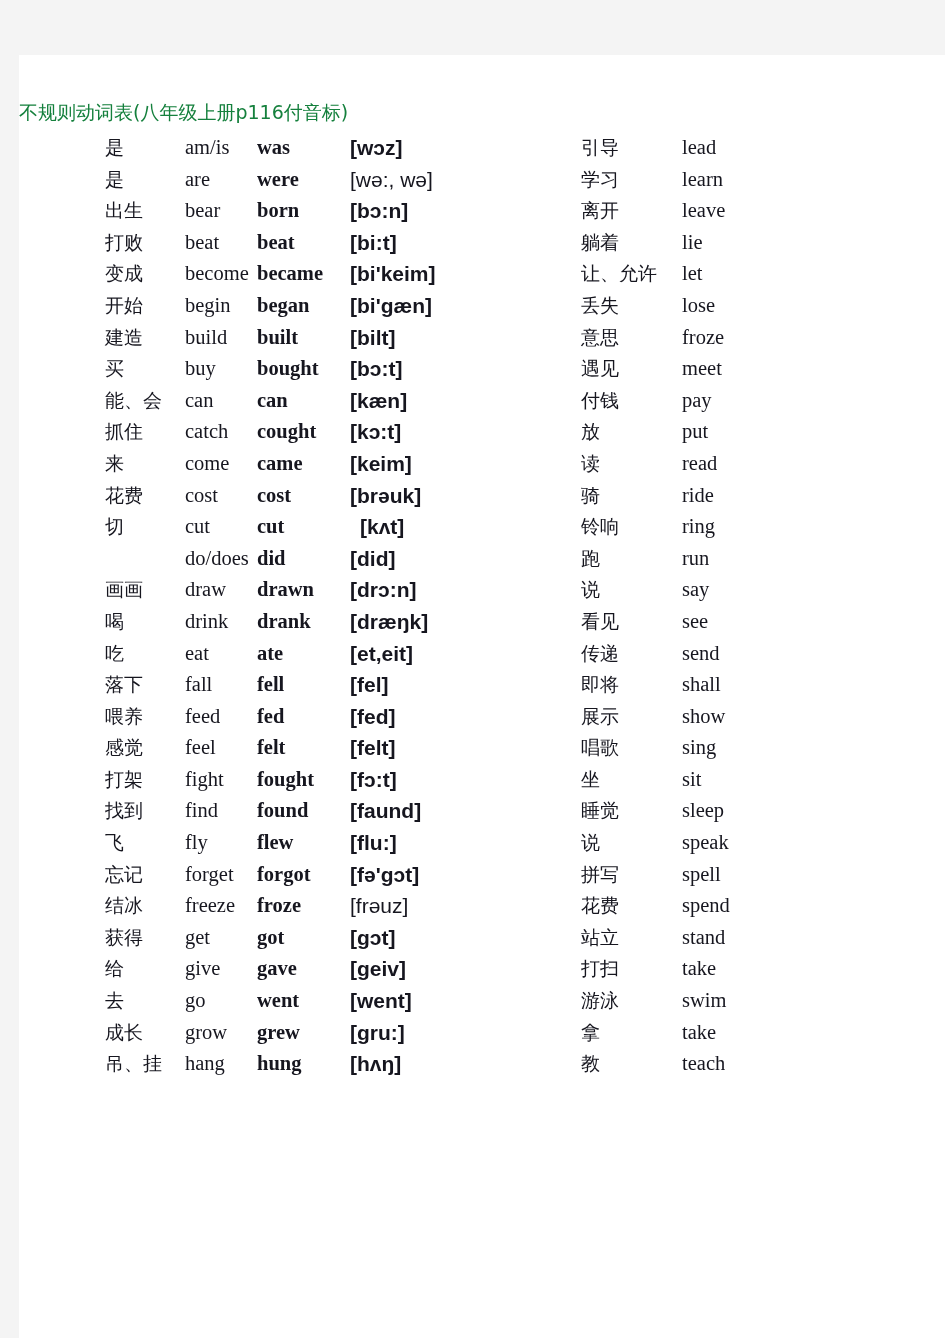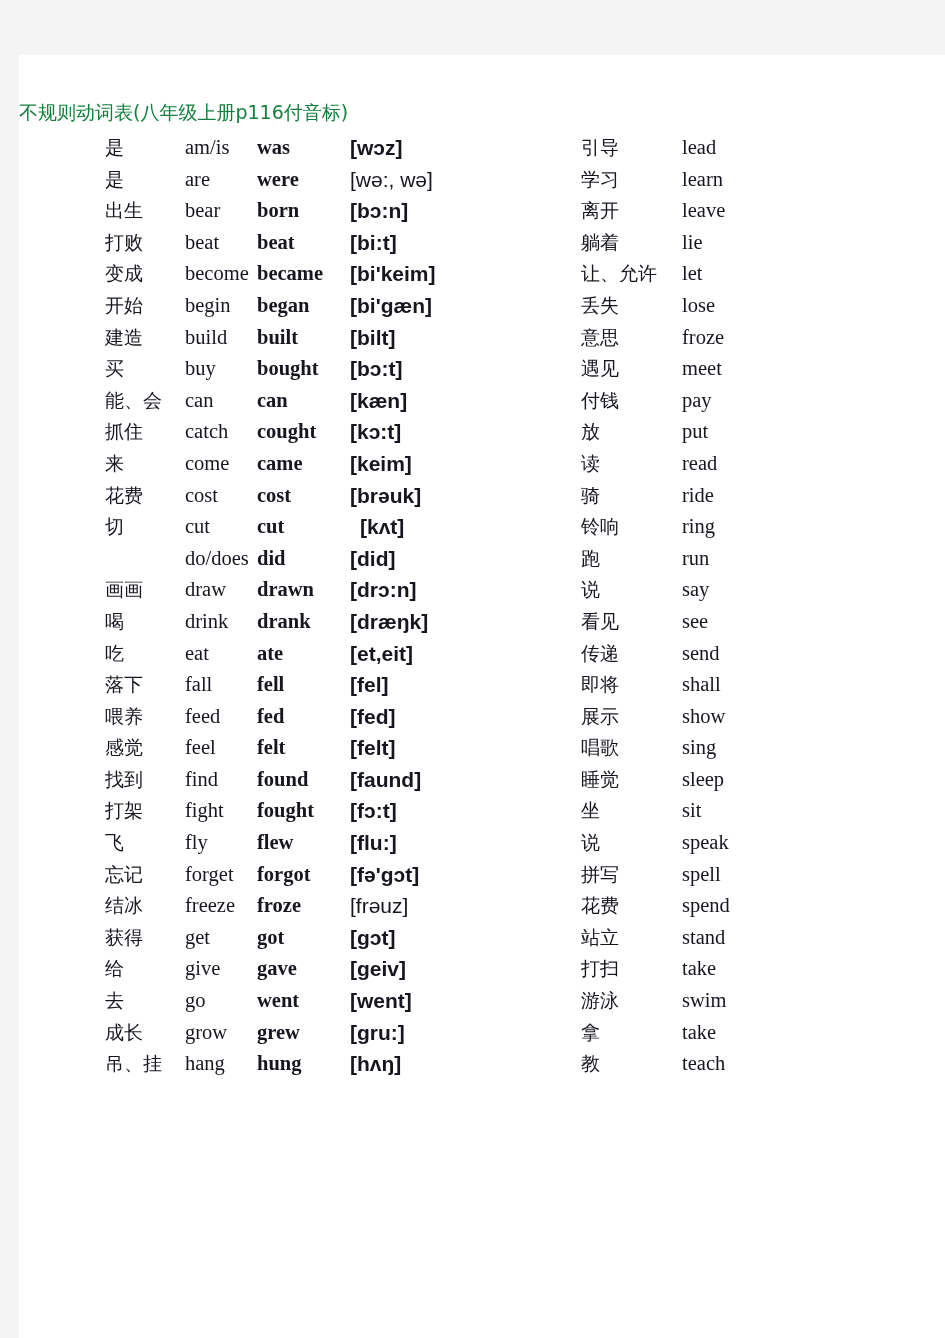--- a/index.html
+++ b/index.html
@@ -244,36 +244,36 @@
       </div>
       <div class="row">
         <span class="cell c-cn cjk">感觉</span>
         <span class="cell c-base">feel</span>
         <span class="cell c-past">felt</span>
         <span class="cell c-ipa ipa">[felt]</span>
         <span class="cell c-cn2 cjk">唱歌</span>
         <span class="cell c-base2">sing</span>
       </div>
       <div class="row">
+        <span class="cell c-cn cjk">打架</span>
+        <span class="cell c-base">fight</span>
+        <span class="cell c-past">fought</span>
+        <span class="cell c-ipa ipa">[fɔ:t]</span>
+        <span class="cell c-cn2 cjk">坐</span>
+        <span class="cell c-base2">sit</span>
+      </div>
+      <div class="row">
         <span class="cell c-cn cjk">找到</span>
         <span class="cell c-base">find</span>
         <span class="cell c-past">found</span>
         <span class="cell c-ipa ipa">[faund]</span>
         <span class="cell c-cn2 cjk">睡觉</span>
         <span class="cell c-base2">sleep</span>
       </div>
       <div class="row">
-        <span class="cell c-cn cjk">打架</span>
-        <span class="cell c-base">fight</span>
-        <span class="cell c-past">fought</span>
-        <span class="cell c-ipa ipa">[fɔ:t]</span>
-        <span class="cell c-cn2 cjk">坐</span>
-        <span class="cell c-base2">sit</span>
-      </div>
-      <div class="row">
         <span class="cell c-cn cjk">飞</span>
         <span class="cell c-base">fly</span>
         <span class="cell c-past">flew</span>
         <span class="cell c-ipa ipa">[flu:]</span>
         <span class="cell c-cn2 cjk">说</span>
         <span class="cell c-base2">speak</span>
       </div>
       <div class="row">
         <span class="cell c-cn cjk">忘记</span>
         <span class="cell c-base">forget</span>

